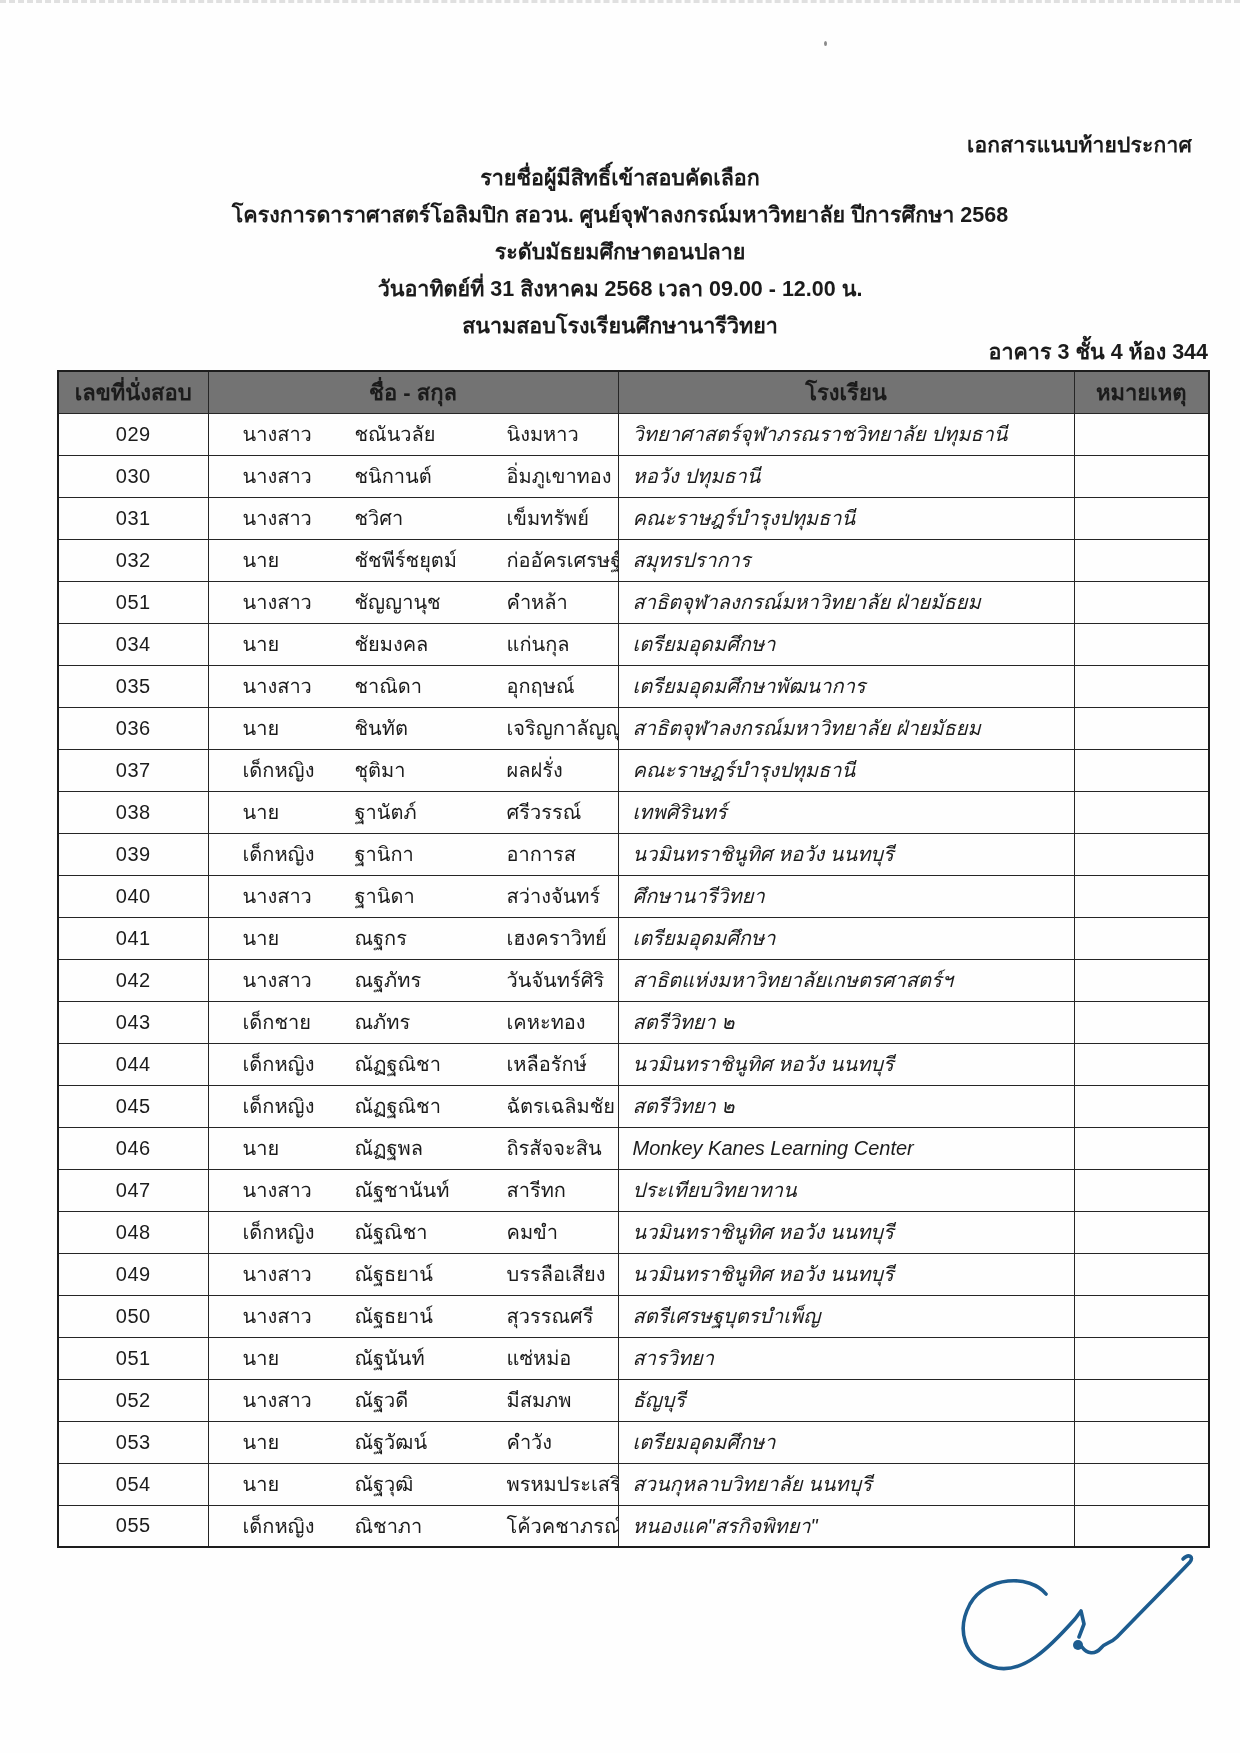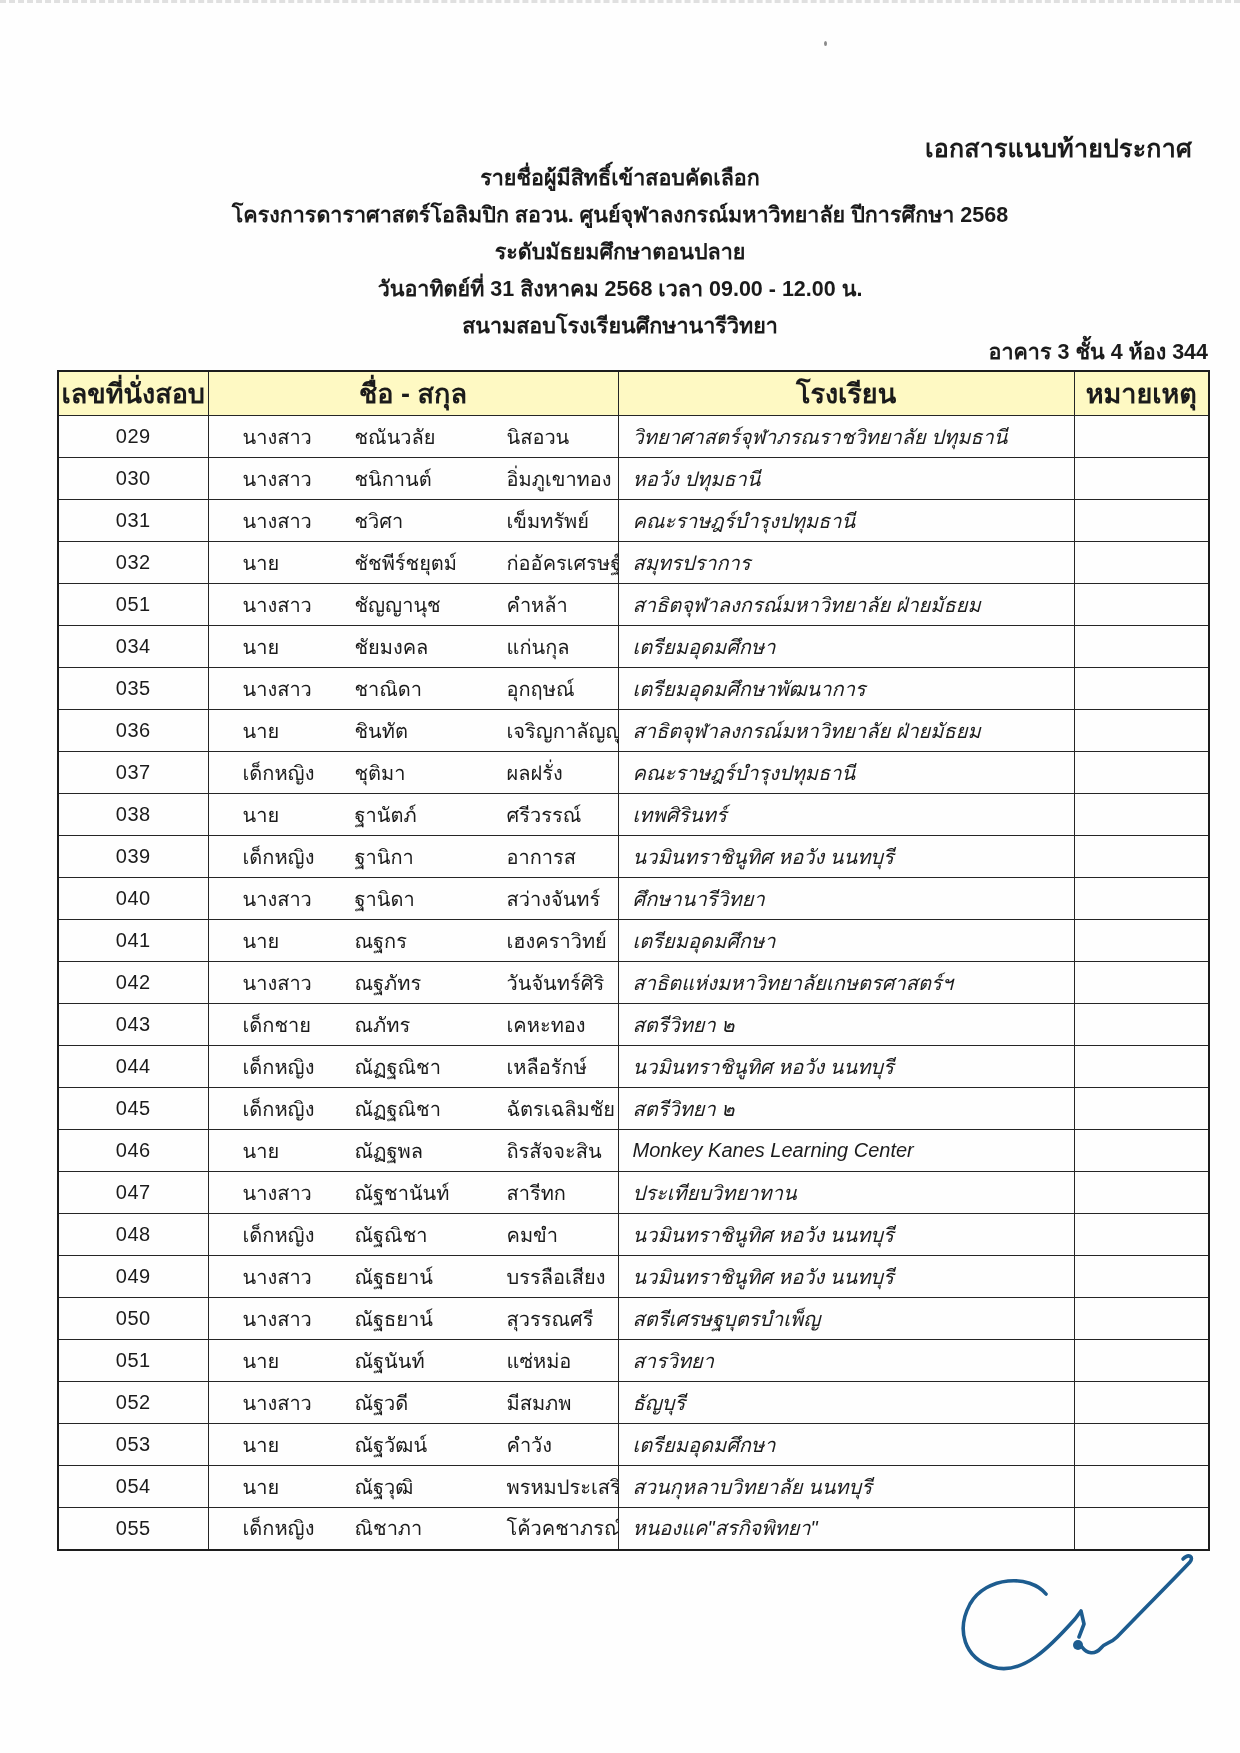--- a/index.html
+++ b/index.html
@@ -12,21 +12,21 @@
   .scan-artifact-top{
     position:absolute;left:0;top:0;width:1240px;height:3px;
     border-top:3px dashed #c9c9c9;opacity:.55;
   }
   .scan-dot{
     position:absolute;left:824px;top:41px;width:3px;height:5px;
     background:#8a8a8a;border-radius:50%;
   }
   .corner-note{
     position:absolute;top:128px;right:48px;
-    font-size:25px;font-weight:bold;letter-spacing:.2px;
+    font-size:21px;font-weight:bold;letter-spacing:.2px;
   }
   .title-block{position:absolute;top:160px;left:0;width:1240px;text-align:center;}
   .title-line{font-size:21.5px;font-weight:bold;line-height:37px;}
   .room-row{
     position:absolute;top:334px;left:57px;width:1151px;
     display:flex;justify-content:space-between;align-items:flex-end;
     font-size:21.5px;font-weight:bold;flex-direction:column;
   }
   .roster{
     position:absolute;top:370px;left:57px;width:1151px;
@@ -38,21 +38,21 @@
   .roster col.c-school{width:456px;}
   .roster col.c-remark{width:135px;}
   .roster th,.roster td{
     border:1.6px solid #262626;
     height:42px;box-sizing:border-box;
     padding:0;vertical-align:middle;
     overflow:hidden;white-space:nowrap;
   }
   .roster{border:2.5px solid #1d1d1d;}
   .roster thead th{
-    background:#fef9c3;font-weight:bold;font-size:27px;
+    background:#737373;font-weight:bold;font-size:22px;
     text-align:center;
   }
   .cell-seat{text-align:center;letter-spacing:.5px;}
   .cell-name{padding-left:34px !important;}
   .cell-name .honorific{display:inline-block;width:112px;}
   .cell-name .first-name{display:inline-block;width:152px;}
   .cell-school{padding-left:14px !important;font-style:italic;}
   .signature-wrap{position:absolute;left:938px;top:1548px;width:278px;height:145px;}
 </style>
 </head>
@@ -87,21 +87,21 @@
     <tr>
       <th>เลขที่นั่งสอบ</th>
       <th>ชื่อ - สกุล</th>
       <th>โรงเรียน</th>
       <th>หมายเหตุ</th>
     </tr>
   </thead>
   <tbody>
       <tr>
         <td class="cell-seat">029</td>
-        <td class="cell-name"><span class="honorific">นางสาว</span><span class="first-name">ชณันวลัย</span><span class="last-name">นิสอวน</span></td>
+        <td class="cell-name"><span class="honorific">นางสาว</span><span class="first-name">ชณันวลัย</span><span class="last-name">นิงมหาว</span></td>
         <td class="cell-school">วิทยาศาสตร์จุฬาภรณราชวิทยาลัย ปทุมธานี</td>
         <td class="cell-remark"></td>
       </tr>
       <tr>
         <td class="cell-seat">030</td>
         <td class="cell-name"><span class="honorific">นางสาว</span><span class="first-name">ชนิกานต์</span><span class="last-name">อิ่มภูเขาทอง</span></td>
         <td class="cell-school">หอวัง ปทุมธานี</td>
         <td class="cell-remark"></td>
       </tr>
       <tr>

